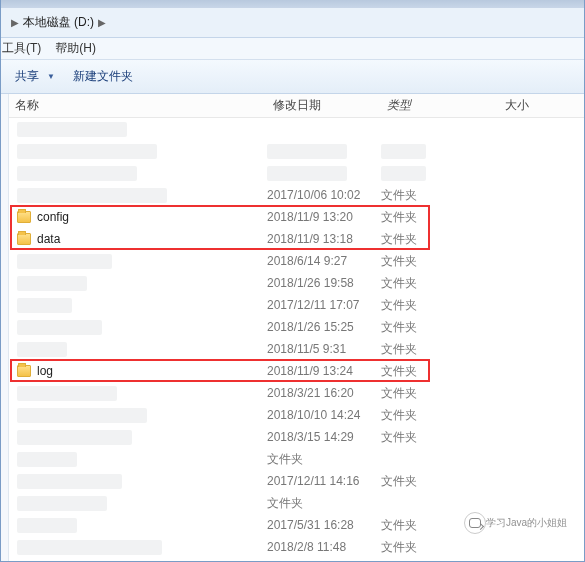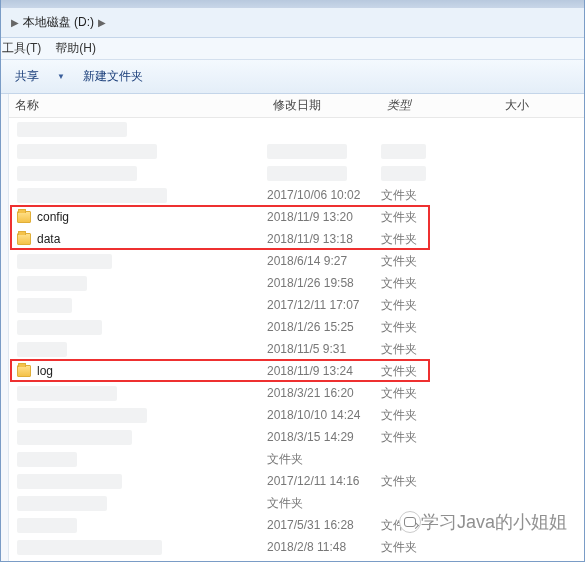--- a/index.html
+++ b/index.html
@@ -58,21 +58,21 @@
   display: flex;
   align-items: center;
   gap: 18px;
   padding: 0 14px;
   background: linear-gradient(#f4f9fe, #e4eef8);
   border-bottom: 1px solid #c4d5e9;
 }
 .tool-item {
   display: flex;
   align-items: center;
-  gap: 18px;
+  gap: 8px;
   color: #1a3e7a;
   font-size: 12px;
 }
 .tri {
   font-size: 8px;
   color: #3a5e9a;
 }
 .content {
   flex: 1;
   display: flex;
@@ -156,21 +156,21 @@
   pointer-events: none;
   z-index: 5;
 }
 .watermark {
   position: absolute;
   right: 18px;
   bottom: 28px;
   display: flex;
   align-items: center;
   color: #909090;
-  font-size: 18px;
+  font-size: 10px;
   z-index: 10;
 }
 .wm-logo {
   width: 22px;
   height: 22px;
   border-radius: 50%;
   background: #fff;
   border: 1px solid #ccc;
   display: flex;
   align-items: center;

